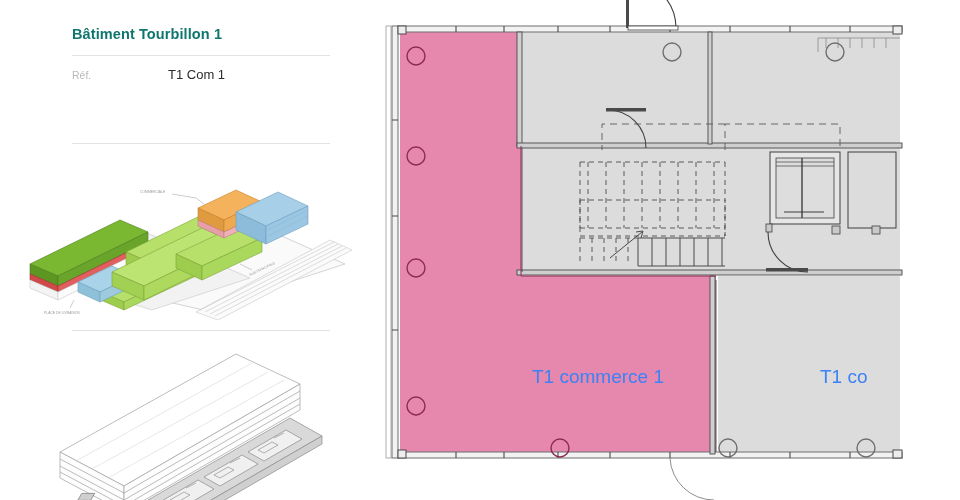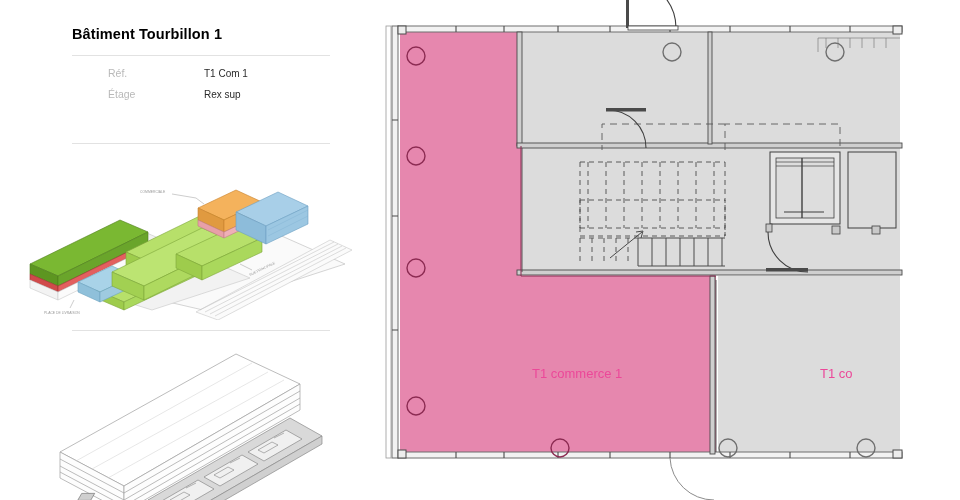--- a/index.html
+++ b/index.html
@@ -21,21 +21,21 @@
     left: 0; top: 0;
     width: 380px; height: 500px;
     background: #ffffff;
     overflow: hidden;
   }
   #unit-title {
     position: absolute;
     left: 72px; top: 26px;
     font-size: 14.5px;
     font-weight: bold;
-    color: #000000;
+    color: #0f766e;
     letter-spacing: 0.1px;
     white-space: nowrap;
   }
   .divider {
     position: absolute;
     left: 72px;
     width: 258px;
     height: 1px;
     background: #e2e2e2;
   }
@@ -45,30 +45,29 @@
 
   #spec-table {
     position: absolute;
     left: 72px; top: 67px;
     width: 258px;
   }
   .spec-row {
     display: flex;
     align-items: baseline;
     height: 21px;
-    margin-left: 36px;
   }
   .spec-label {
     width: 96px;
     font-size: 10.5px;
     color: #b9b9b9;
     white-space: nowrap;
   }
   .spec-value {
-    font-size: 10px;
+    font-size: 13px;
     color: #2b2b2b;
     white-space: nowrap;
   }
 
   #axo-massing, #axo-wire {
     position: absolute;
     left: 0;
   }
   #axo-massing { top: 160px; width: 380px; height: 160px; }
   #axo-wire    { top: 336px; width: 380px; height: 168px; }
@@ -76,45 +75,41 @@
   
   #plan-panel {
     position: absolute;
     left: 380px; top: 0;
     width: 580px; height: 500px;
     background: #ffffff;
     overflow: hidden;
   }
   .plan-label {
     position: absolute;
-    font-size: 13px;
-    color: #ec4899;
+    font-size: 19px;
+    color: #3b82f6;
     white-space: nowrap;
     pointer-events: none;
   }
   #label-commerce-1 { left: 152px; top: 366px; }
   #label-commerce-2 { left: 440px; top: 366px; }
 </style>
 </head>
 <body>
 
 <div id="sidebar">
 
   <div id="unit-title">Bâtiment Tourbillon 1</div>
 
   <div class="divider" id="divider-top"></div>
 
   <div id="spec-table">
     <div class="spec-row">
       <span class="spec-label">Réf.</span>
       <span class="spec-value">T1 Com 1</span>
-    </div>
-    <div class="spec-row">
-      <span class="spec-label">Étage</span>
-      <span class="spec-value">Rex sup</span>
     </div>
   </div>
 
   <div class="divider" id="divider-bottom"></div>
 
   <svg id="axo-massing" viewBox="0 0 380 160">
     <g stroke-linejoin="round" stroke-width="0.6">
 
       <g stroke="#b9b9b9" fill="#f4f4f4">
         <path d="M108 128 L250 62 L345 104 L203 150 Z" fill="#fafafa"></path>

